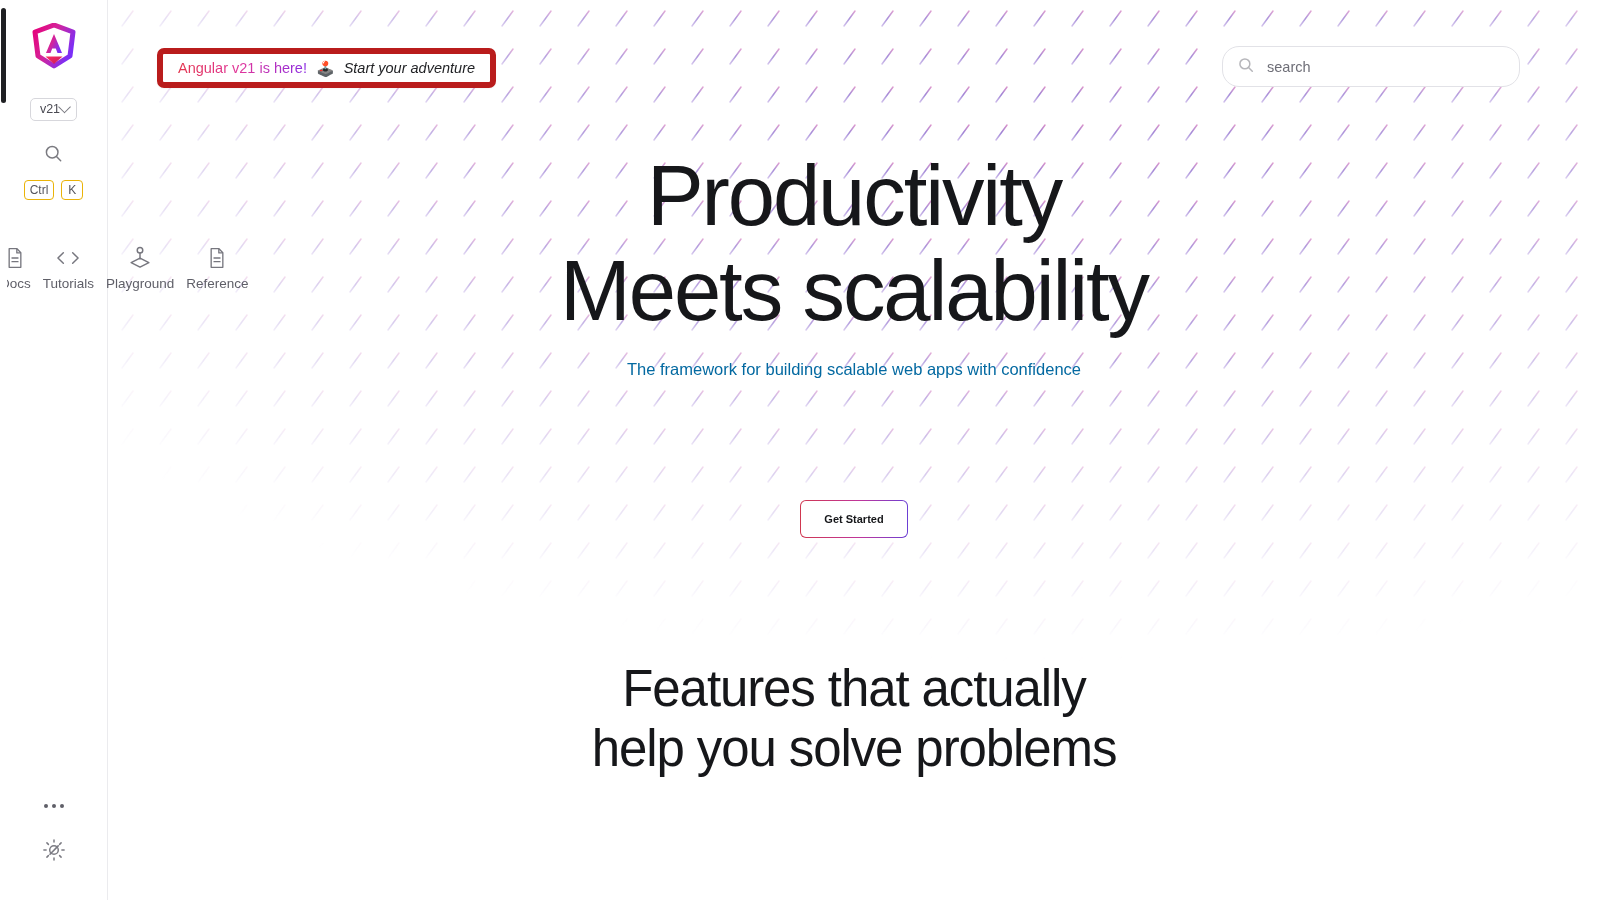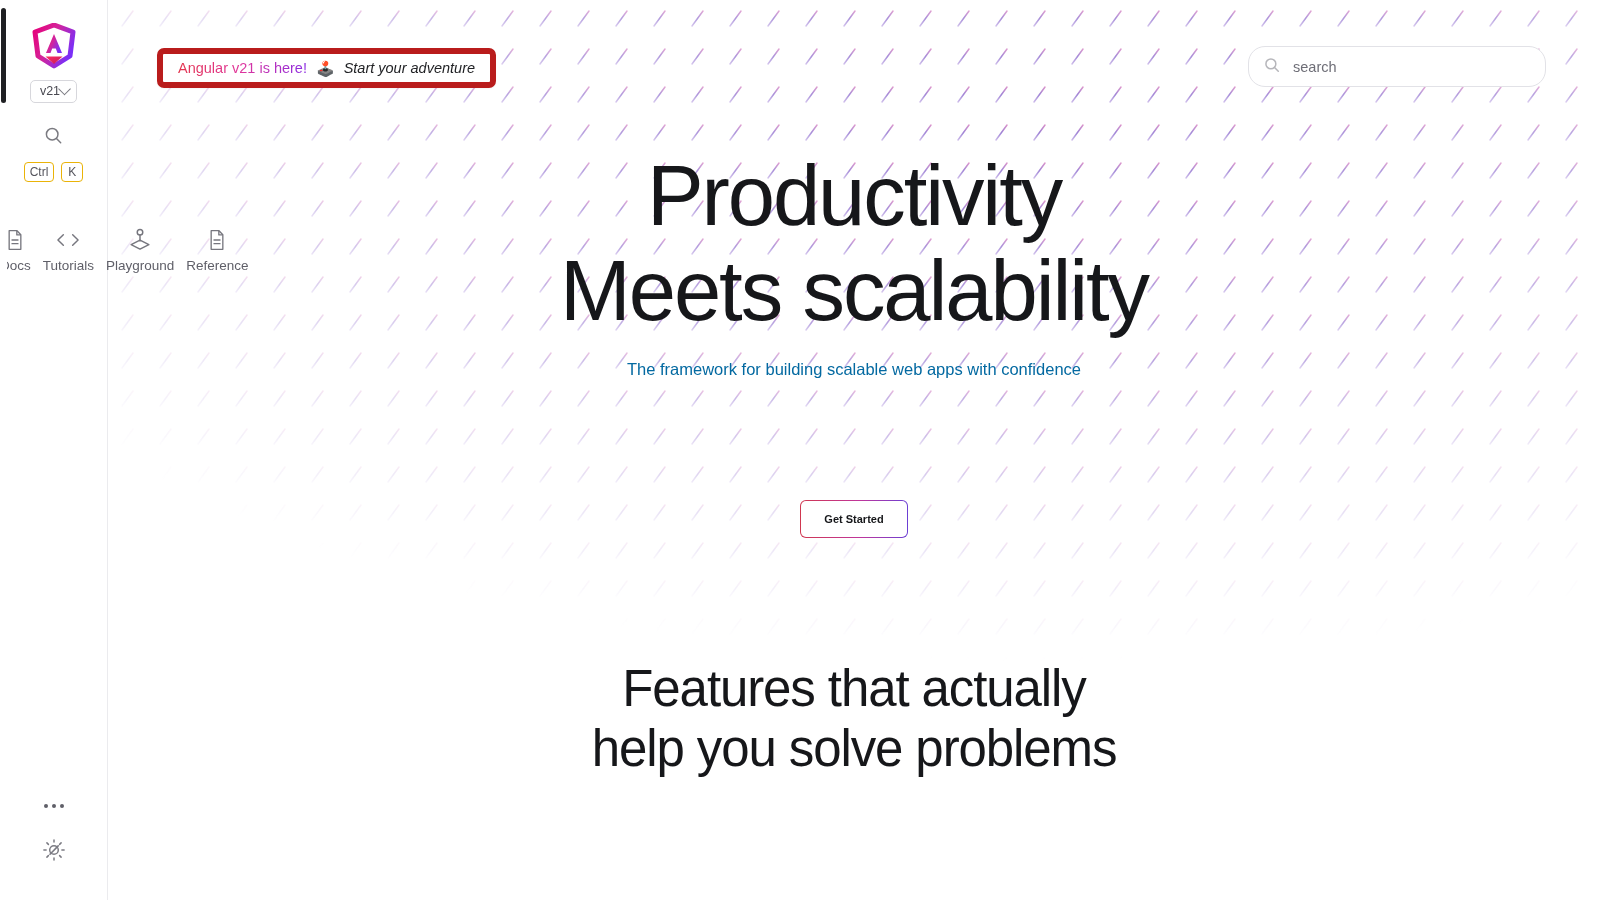--- a/index.html
+++ b/index.html
@@ -58,21 +58,21 @@
     margin-top: 22px;
     width: 46px;
     height: 48px;
     display: flex;
     align-items: center;
     justify-content: center;
   }
   .logo-wrap svg { display: block; }
 
   .version-select {
-    margin-top: 10px;
+    margin-top: 28px;
     display: inline-flex;
     align-items: center;
     gap: 0;
     height: 23px;
     padding: 0 7px 0 9px;
     border: 1px solid #d7d7dc;
     border-radius: 5px;
     background: #ffffff;
     font-size: 12.5px;
     color: #4a4a52;
@@ -194,21 +194,21 @@
     background-clip: text;
     color: transparent;
     white-space: nowrap;
   }
   .banner-emoji { font-size: 15px; line-height: 1; }
   .banner-cta { font-size: 14.5px; color: #1f2023; white-space: nowrap; font-style: italic; }
 
   .searchbox {
     position: absolute;
     top: 46px;
-    left: 1140px;
+    left: 1114px;
     width: 298px;
     height: 41px;
     border: 1px solid #e2e2e7;
     border-radius: 17px;
     background: #ffffff;
     display: flex;
     align-items: center;
     gap: 12px;
     padding: 0 14px;
     z-index: 6;

